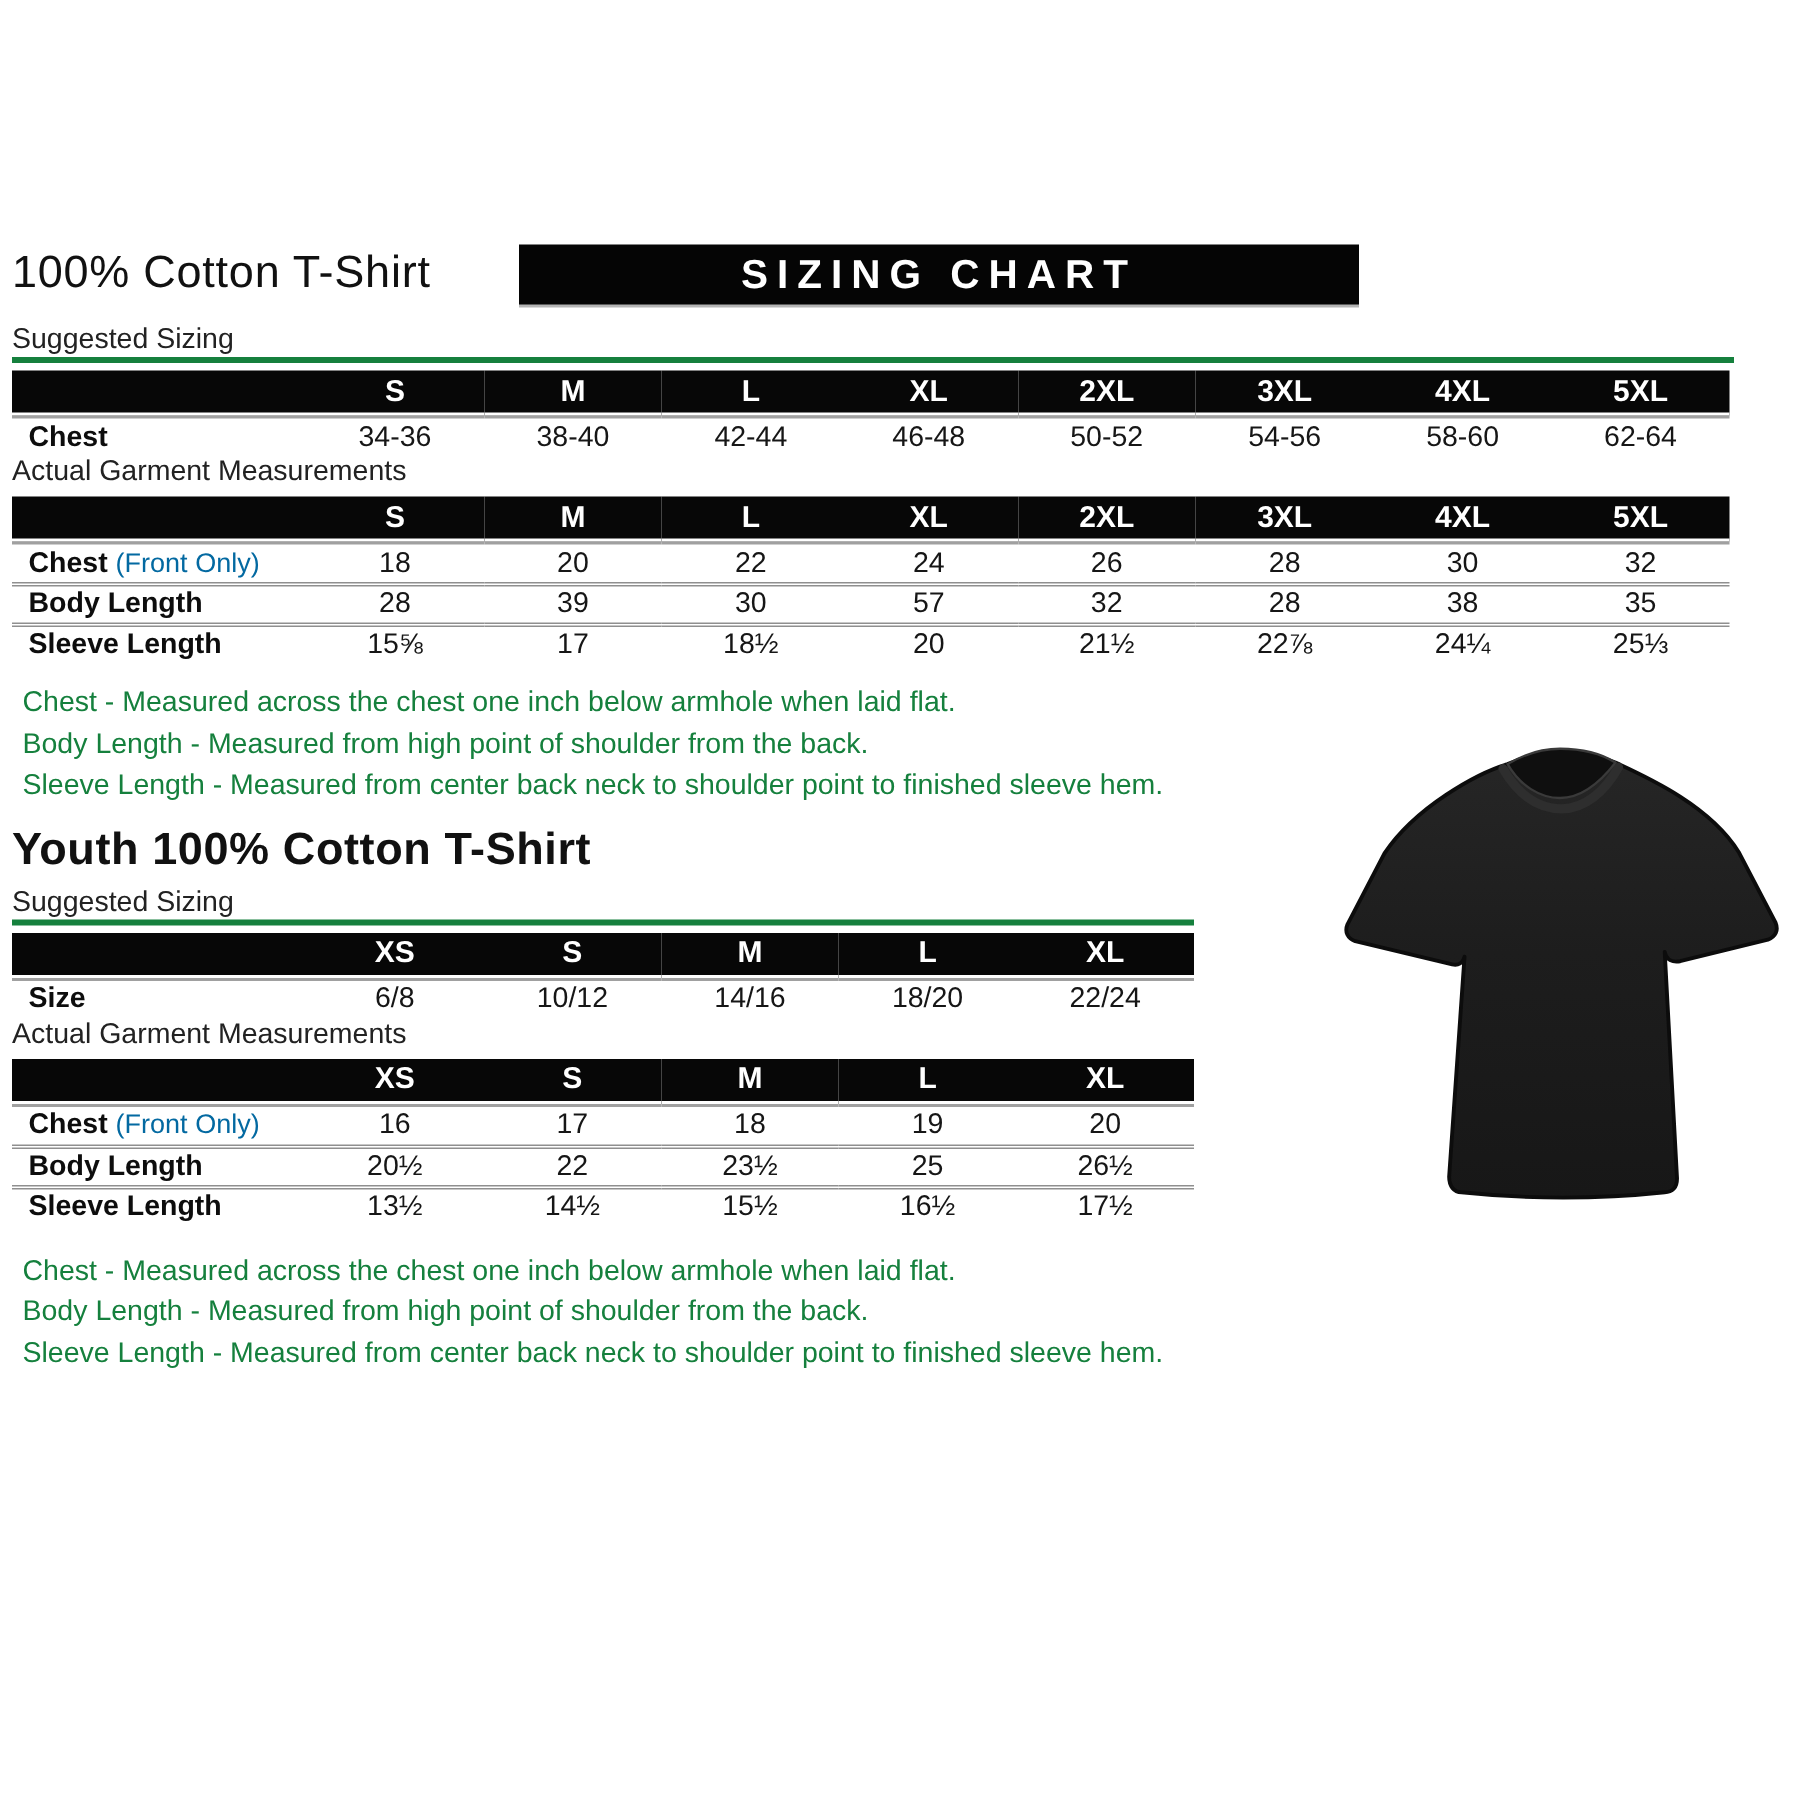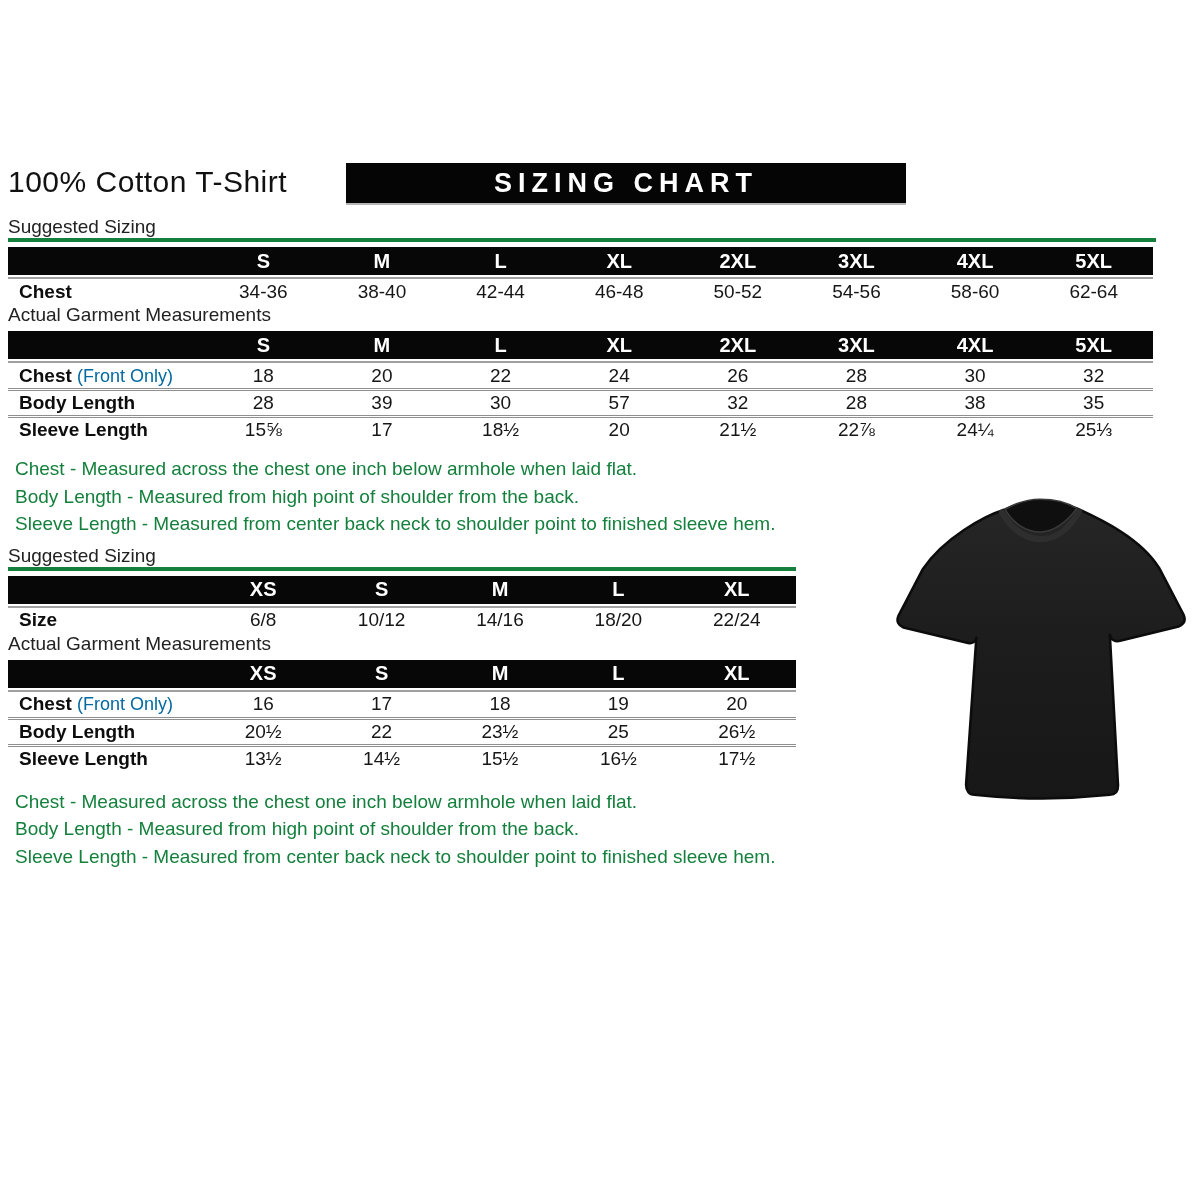--- a/index.html
+++ b/index.html
@@ -162,20 +162,21 @@
         </tr>
       </tbody>
     </table>
 
     <div class="notes">
       <div class="note-line">Chest - Measured across the chest one inch below armhole when laid flat.</div>
       <div class="note-line">Body Length - Measured from high point of shoulder from the back.</div>
       <div class="note-line">Sleeve Length - Measured from center back neck to shoulder point to finished sleeve hem.</div>
     </div>
 
+    <div class="youth-title">Youth 100% Cotton T-Shirt</div>
 
     <div class="section-label underlined mt-sm" style="width:788px">Suggested Sizing</div>
     <table class="sz youth">
       <colgroup>
           <col class="lab">
           <col>
           <col>
           <col>
           <col>
           <col>

